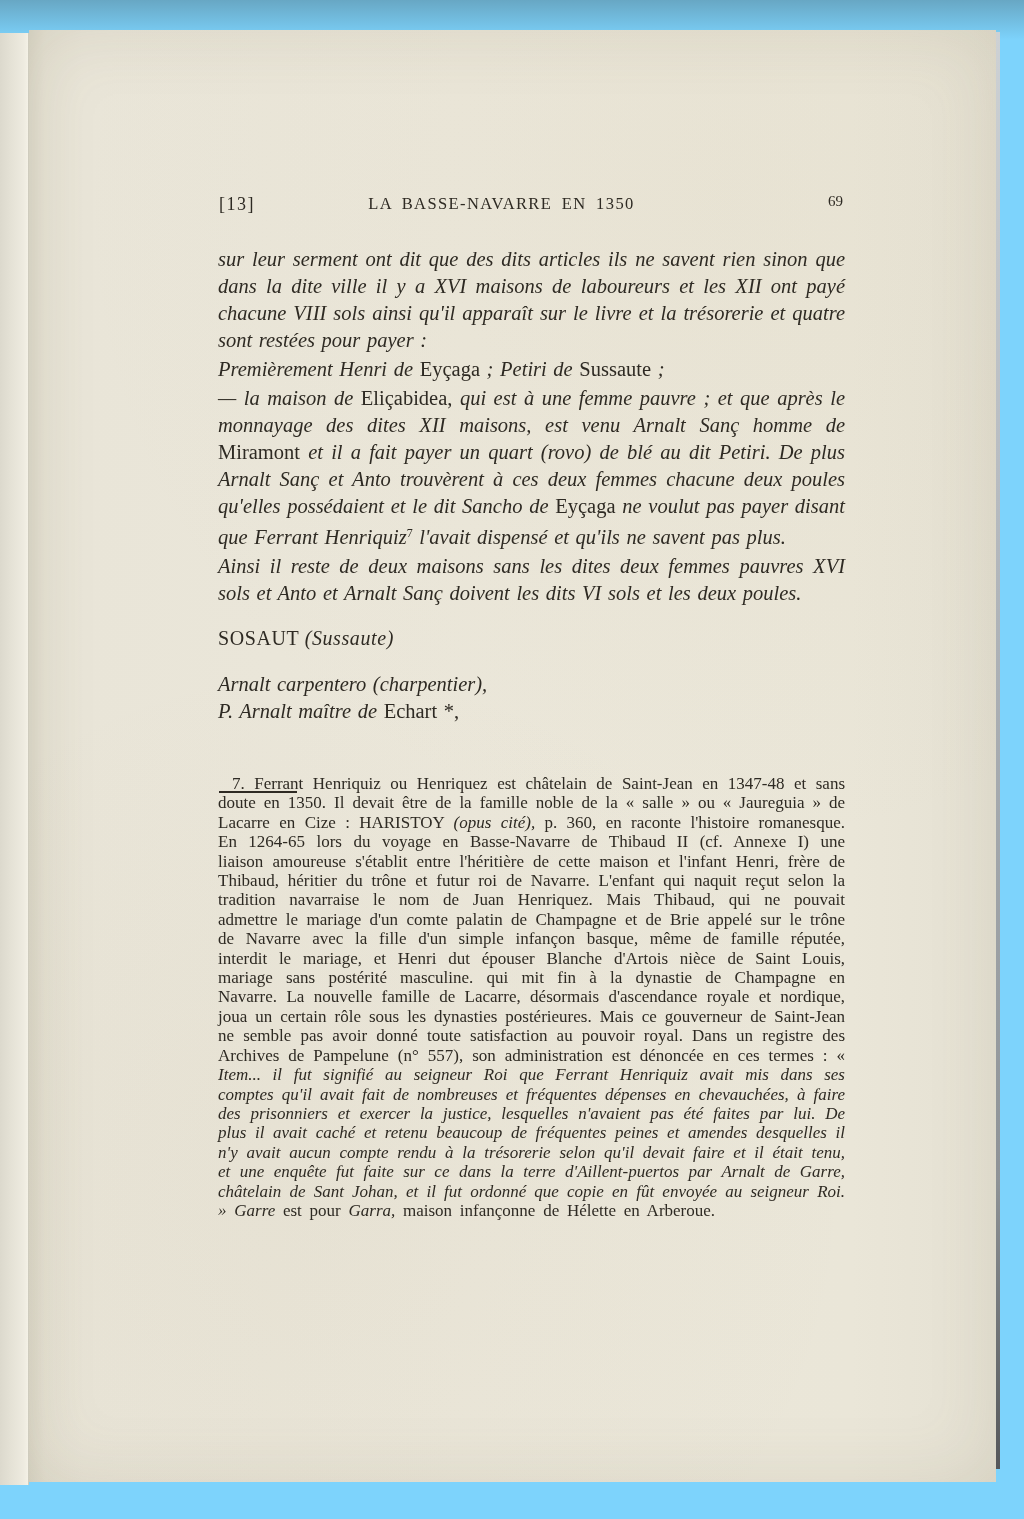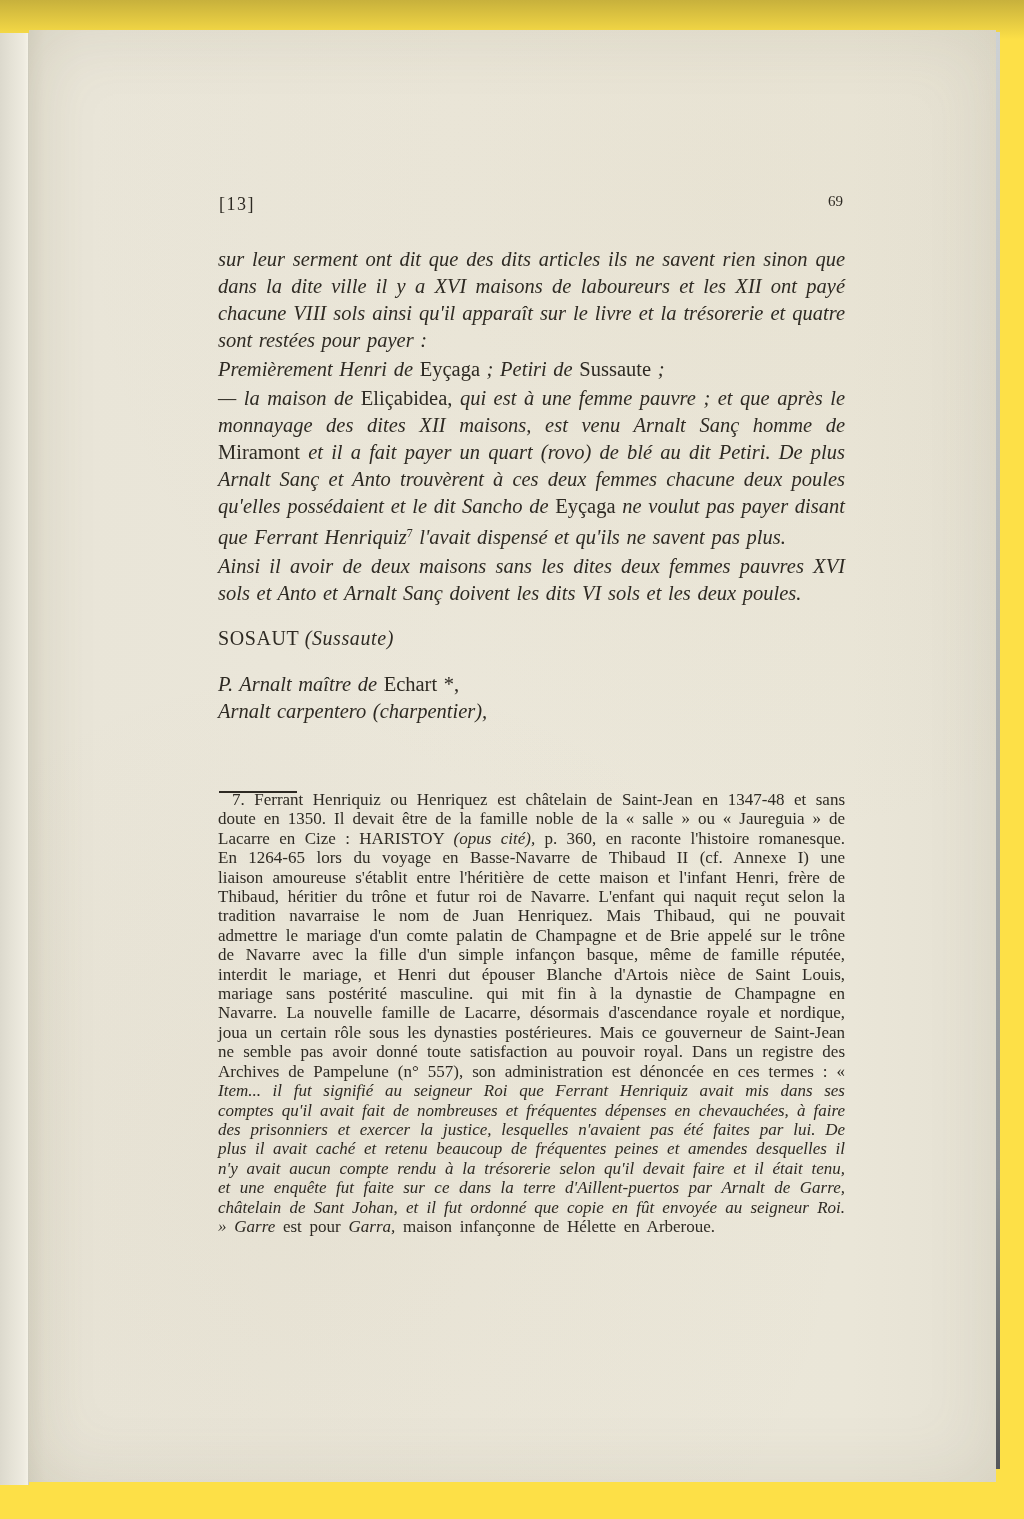--- a/index.html
+++ b/index.html
@@ -1,16 +1,16 @@
 <!DOCTYPE html>
 <html><head>
 <meta charset="utf-8">
 <style>
   html,body{margin:0;padding:0;background:#000;}
-  .scan{position:relative;width:1024px;height:1519px;background:#fde047;overflow:hidden;
+  .scan{position:relative;width:1024px;height:1519px;background:#7dd3fc;overflow:hidden;
         font-family:"Liberation Serif", serif;}
   .scan::before{content:'';position:absolute;inset:0;
         background:linear-gradient(180deg, rgba(40,36,28,.25) 0, rgba(0,0,0,0) 40px);}
   .prev-edge{position:absolute;left:0;top:33px;width:28px;height:1452px;
         background:linear-gradient(90deg,#dcd9cd 0,#e5e2d6 40%,#eeebe0 85%,#f4f1e6 100%);
         border-right:1px solid #cfccbe;}
   .page{position:absolute;left:29px;top:30px;width:967px;height:1452px;
         background:
           radial-gradient(circle at 72% 12%, rgba(190,170,125,0.06), transparent 45%),
           radial-gradient(circle at 30% 80%, rgba(160,140,100,0.05), transparent 40%),
@@ -30,45 +30,46 @@
   .bodytext p.block{margin:0 0 2px 0;font-size:20.5px;line-height:27px;
         text-align:justify;word-spacing:1.5px;}
   .bodytext p.entry{text-align:left;margin:0;}
   .it{font-style:italic;}
   .ro{font-style:normal;}
   .sup{font-size:12px;vertical-align:7px;font-style:normal;}
   h2.heading{margin:19px 0 21px 0;font-size:20px;font-weight:normal;text-align:left;
         letter-spacing:0.6px;line-height:24px;}
 
   .fnrule{position:absolute;top:761px;left:1px;width:78px;border-top:2px solid #2e2a23;}
-  .footnote{position:absolute;top:760px;left:0;width:100%;}
+  .footnote{position:absolute;top:744px;left:0;width:100%;}
   .footnote p{margin:0;font-size:17px;line-height:19.4px;text-align:justify;
         text-indent:14px;word-spacing:3.5px;}
 </style>
 </head>
 <body>
 
 <div class="scan">
   <div class="prev-edge"></div>
   <div class="page">
     <div class="content">
 
       <div class="header">
         <span class="folio">[13]</span>
+        <span class="running-title">LA BASSE-NAVARRE EN 1350</span>
         <span class="pagenum">69</span>
       </div>
 
       <div class="bodytext">
           <p class="block"><span class="it">sur leur serment ont dit que des dits articles ils ne savent rien sinon que dans la dite ville il y a XVI maisons de laboureurs et les XII ont payé chacune VIII sols ainsi qu'il apparaît sur le livre et la trésorerie et quatre sont restées pour payer :</span></p>
           <p class="block"><span class="it">Premièrement Henri de </span><span class="ro">Eyçaga</span><span class="it"> ; Petiri de </span><span class="ro">Sussaute</span><span class="it"> ;</span></p>
           <p class="block"><span class="it">— la maison de </span><span class="ro">Eliçabidea,</span><span class="it"> qui est à une femme pauvre ; et que après le monnayage des dites XII maisons, est venu Arnalt Sanç homme de </span><span class="ro">Miramont</span><span class="it"> et il a fait payer un quart (rovo) de blé au dit Petiri. De plus Arnalt Sanç et Anto trouvèrent à ces deux femmes chacune deux poules qu'elles possédaient et le dit Sancho de </span><span class="ro">Eyçaga</span><span class="it"> ne voulut pas payer disant que Ferrant Henriquiz</span><span class="sup">7</span><span class="it"> l'avait dispensé et qu'ils ne savent pas plus.</span></p>
-          <p class="block"><span class="it">Ainsi il avoir de deux maisons sans les dites deux femmes pauvres XVI sols et Anto et Arnalt Sanç doivent les dits VI sols et les deux poules.</span></p>
+          <p class="block"><span class="it">Ainsi il reste de deux maisons sans les dites deux femmes pauvres XVI sols et Anto et Arnalt Sanç doivent les dits VI sols et les deux poules.</span></p>
           <h2 class="heading"><span class="ro">SOSAUT </span><span class="it">(Sussaute)</span></h2>
+          <p class="block entry"><span class="it">Arnalt carpentero (charpentier),</span></p>
           <p class="block entry"><span class="it">P. Arnalt maître de </span><span class="ro">Echart *,</span></p>
-          <p class="block entry"><span class="it">Arnalt carpentero (charpentier),</span></p>
         </div>
 
       <div class="fnrule"></div>
 
       <div class="footnote">
           <p><span class="ro">7. Ferrant Henriquiz ou Henriquez est châtelain de Saint-Jean en 1347-48 et sans doute en 1350. Il devait être de la famille noble de la « salle » ou « Jaureguia » de Lacarre en Cize : HARISTOY </span><span class="it">(opus cité),</span><span class="ro"> p. 360, en raconte l'histoire romanesque. En 1264-65 lors du voyage en Basse-Navarre de Thibaud II (cf. Annexe I) une liaison amoureuse s'établit entre l'héritière de cette maison et l'infant Henri, frère de Thibaud, héritier du trône et futur roi de Navarre. L'enfant qui naquit reçut selon la tradition navarraise le nom de Juan Henriquez. Mais Thibaud, qui ne pouvait admettre le mariage d'un comte palatin de Champagne et de Brie appelé sur le trône de Navarre avec la fille d'un simple infançon basque, même de famille réputée, interdit le mariage, et Henri dut épouser Blanche d'Artois nièce de Saint Louis, mariage sans postérité masculine. qui mit fin à la dynastie de Champagne en Navarre. La nouvelle famille de Lacarre, désormais d'ascendance royale et nordique, joua un certain rôle sous les dynasties postérieures. Mais ce gouverneur de Saint-Jean ne semble pas avoir donné toute satisfaction au pouvoir royal. Dans un registre des Archives de Pampelune (n° 557), son administration est dénoncée en ces termes : « </span><span class="it">Item... il fut signifié au seigneur Roi que Ferrant Henriquiz avait mis dans ses comptes qu'il avait fait de nombreuses et fréquentes dépenses en chevauchées, à faire des prisonniers et exercer la justice, lesquelles n'avaient pas été faites par lui. De plus il avait caché et retenu beaucoup de fréquentes peines et amendes desquelles il n'y avait aucun compte rendu à la trésorerie selon qu'il devait faire et il était tenu, et une enquête fut faite sur ce dans la terre d'Aillent-puertos par Arnalt de Garre, châtelain de Sant Johan, et il fut ordonné que copie en fût envoyée au seigneur Roi. » Garre</span><span class="ro"> est pour </span><span class="it">Garra,</span><span class="ro"> maison infançonne de Hélette en Arberoue.</span></p>
         </div>
 
     </div>
   </div>

